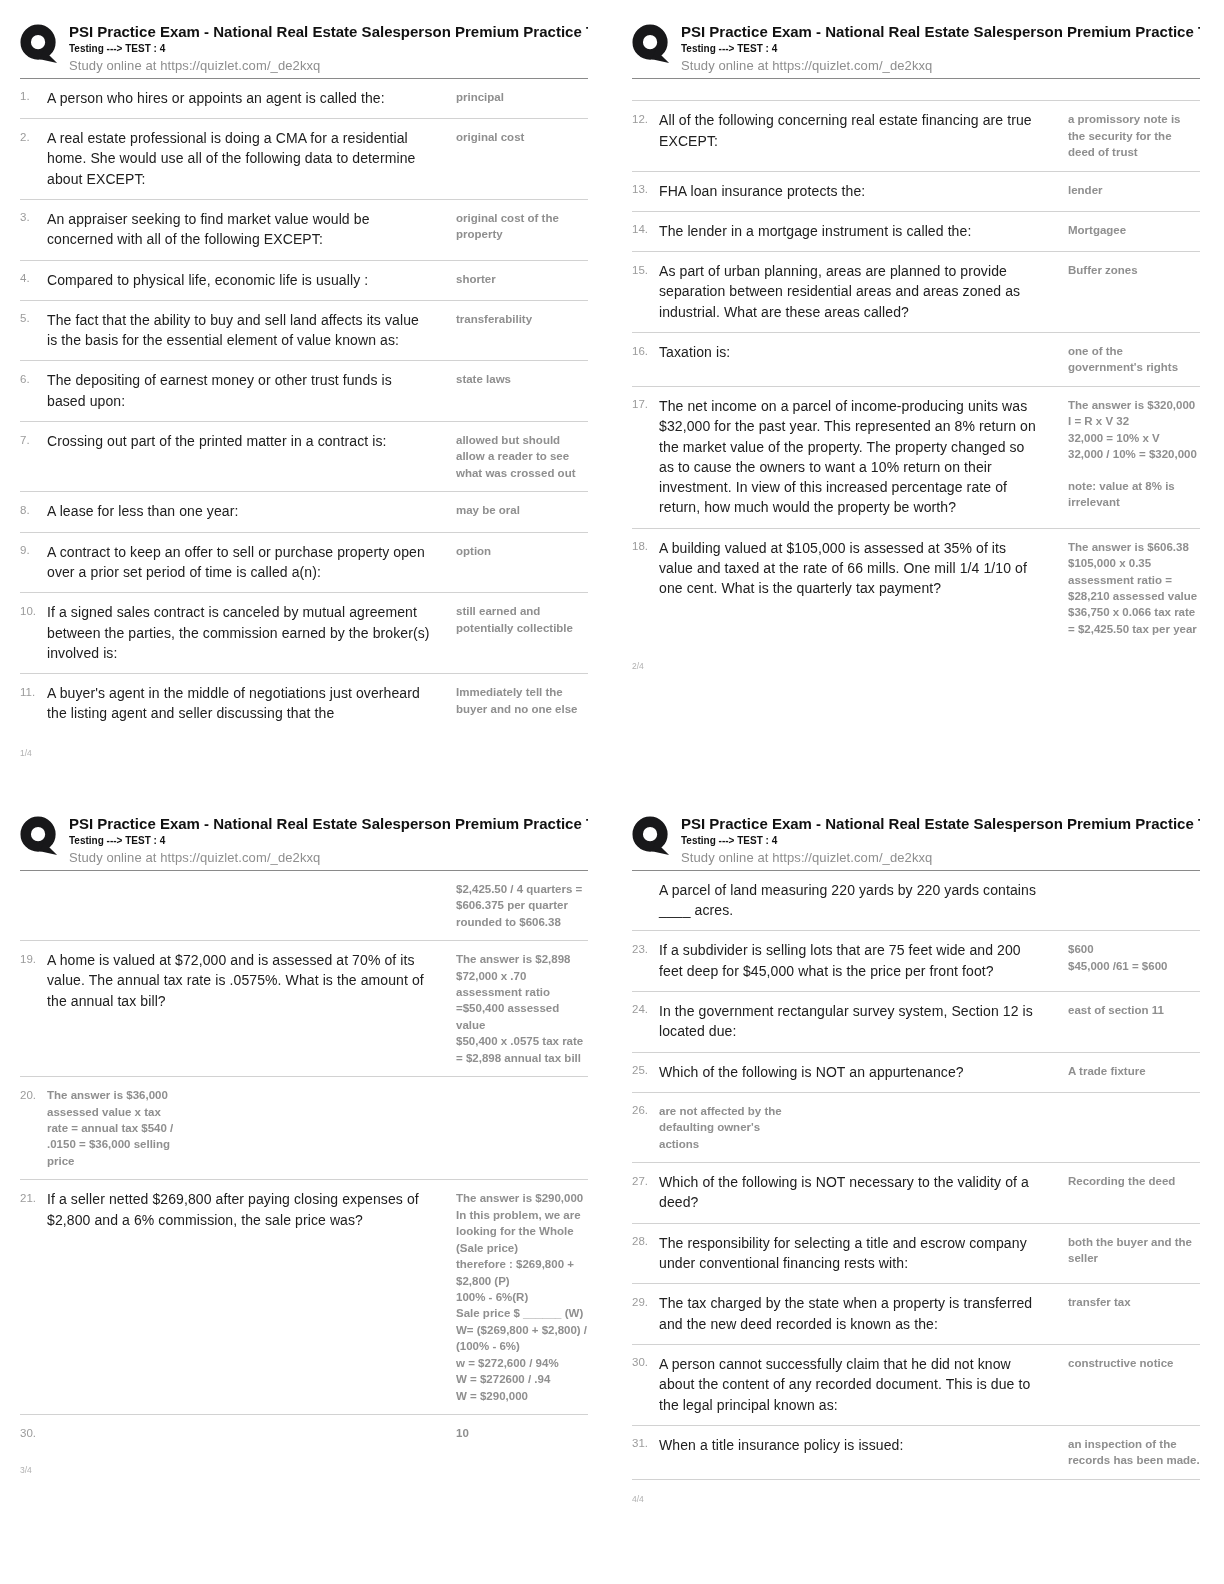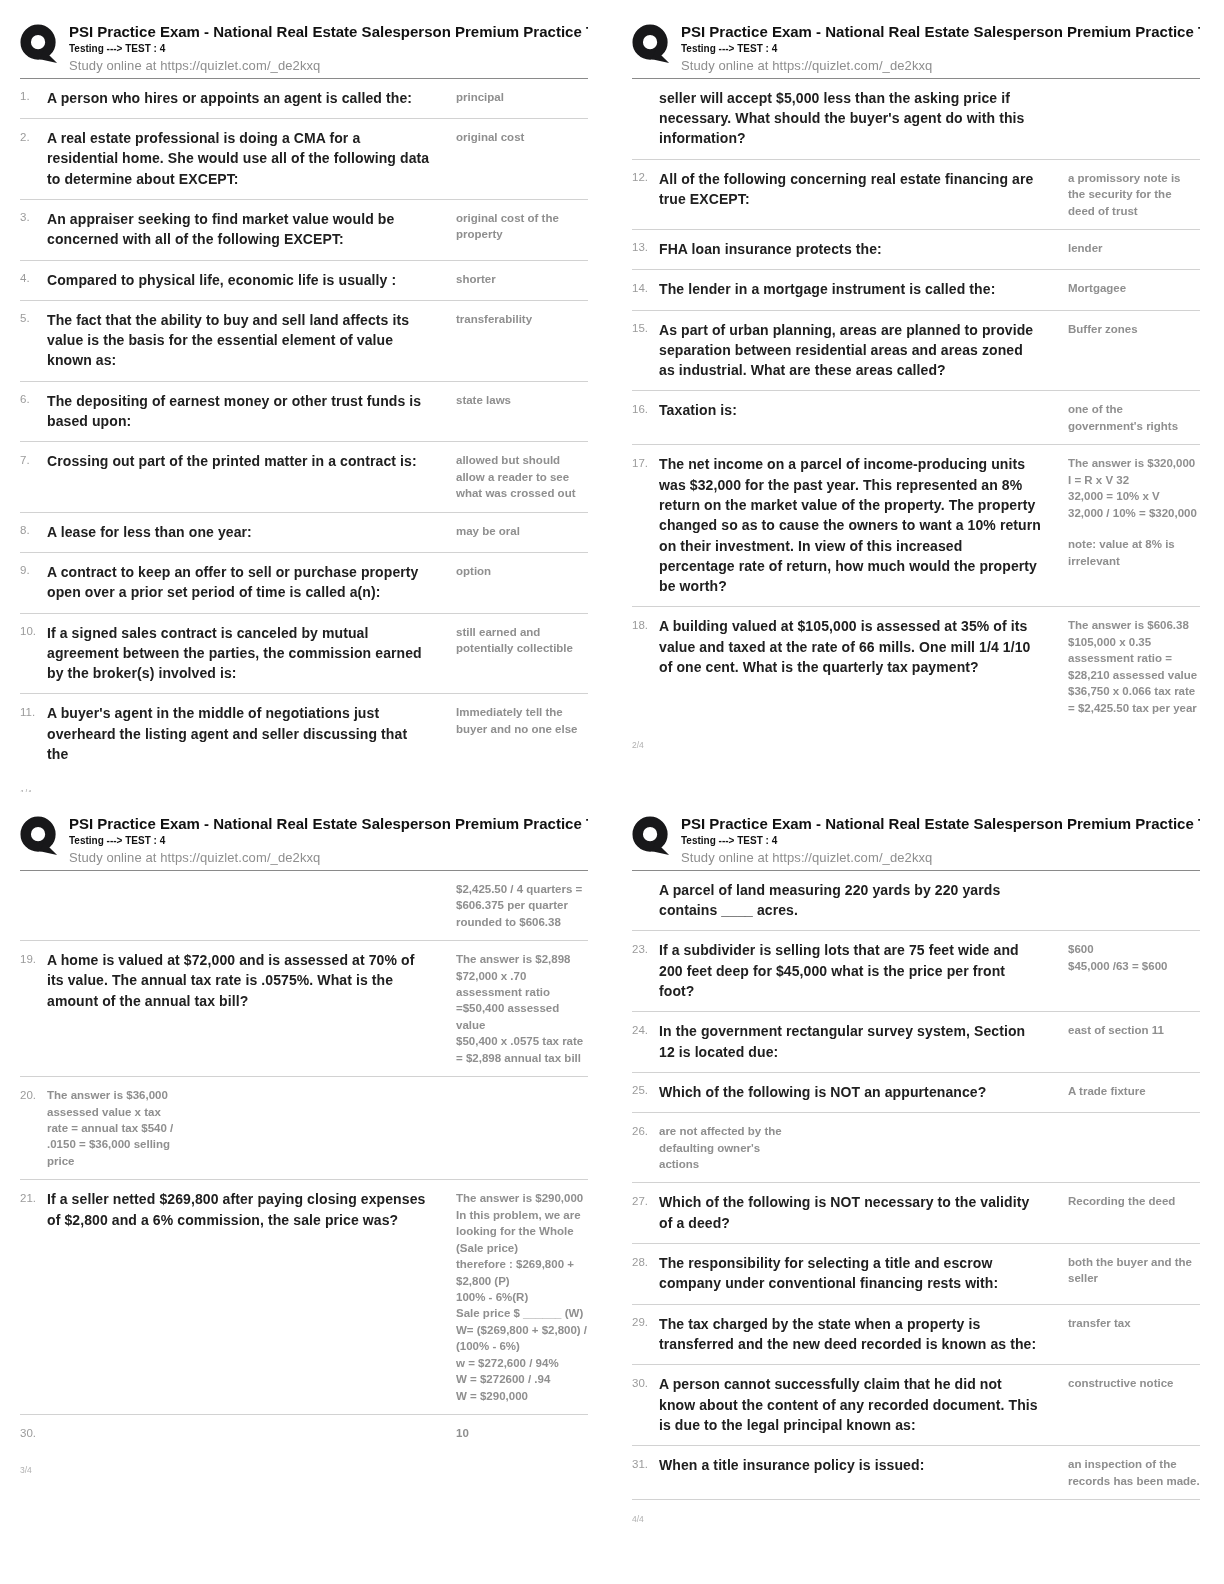--- a/index.html
+++ b/index.html
@@ -43,21 +43,21 @@
     border-bottom:1px solid #d2d2d2;
   }
   .rows .row:last-of-type.no-div{border-bottom:none;}
   .num{
     flex:0 0 27px;
     font-size:11.5px;color:#9b9b9b;
     padding-top:2.5px;
   }
   .q{
     flex:1;
-    font-size:14px;font-weight:700;color:#202020;
+    font-size:14px;font-weight:400;color:#202020;
     line-height:1.45;
     padding-right:26px;
     letter-spacing:.1px;
   }
   .a{
     flex:0 0 132px;
     font-size:11.5px;color:#8f8f8f;
     line-height:1.43;
     padding-top:1px;
     font-weight:bold;
@@ -181,21 +181,20 @@
       </div>
       <div class="title-block">
         <div class="title-line1">PSI Practice Exam - National Real Estate Salesperson Premium Practice Te</div>
         <div class="title-line2">Testing ---&gt; TEST : 4</div>
         <div class="study-link">Study online at https://quizlet.com/_de2kxq</div>
       </div>
     </div>
     <div class="rows">
         <div class="row">
           <div class="num"></div>
-          <div class="q">seller will accept $5,000 less than the asking price if necessary. What should the buyer's agent do with this information?</div>
           <div class="a"></div>
         </div>
         <div class="row">
           <div class="num">12.</div>
           <div class="q">All of the following concerning real estate financing are true EXCEPT:</div>
           <div class="a">
             <div class="a-line">a promissory note is the security for the deed of trust</div>
           </div>
         </div>
         <div class="row">
@@ -333,21 +332,21 @@
         <div class="row">
           <div class="num"></div>
           <div class="q">A parcel of land measuring 220 yards by 220 yards contains ____ acres.</div>
           <div class="a"></div>
         </div>
         <div class="row">
           <div class="num">23.</div>
           <div class="q">If a subdivider is selling lots that are 75 feet wide and 200 feet deep for $45,000 what is the price per front foot?</div>
           <div class="a">
             <div class="a-line">$600</div>
-            <div class="a-line">$45,000 /63 = $600</div>
+            <div class="a-line">$45,000 /61 = $600</div>
           </div>
         </div>
         <div class="row">
           <div class="num">24.</div>
           <div class="q">In the government rectangular survey system, Section 12 is located due:</div>
           <div class="a">
             <div class="a-line">east of section 11</div>
           </div>
         </div>
         <div class="row">

